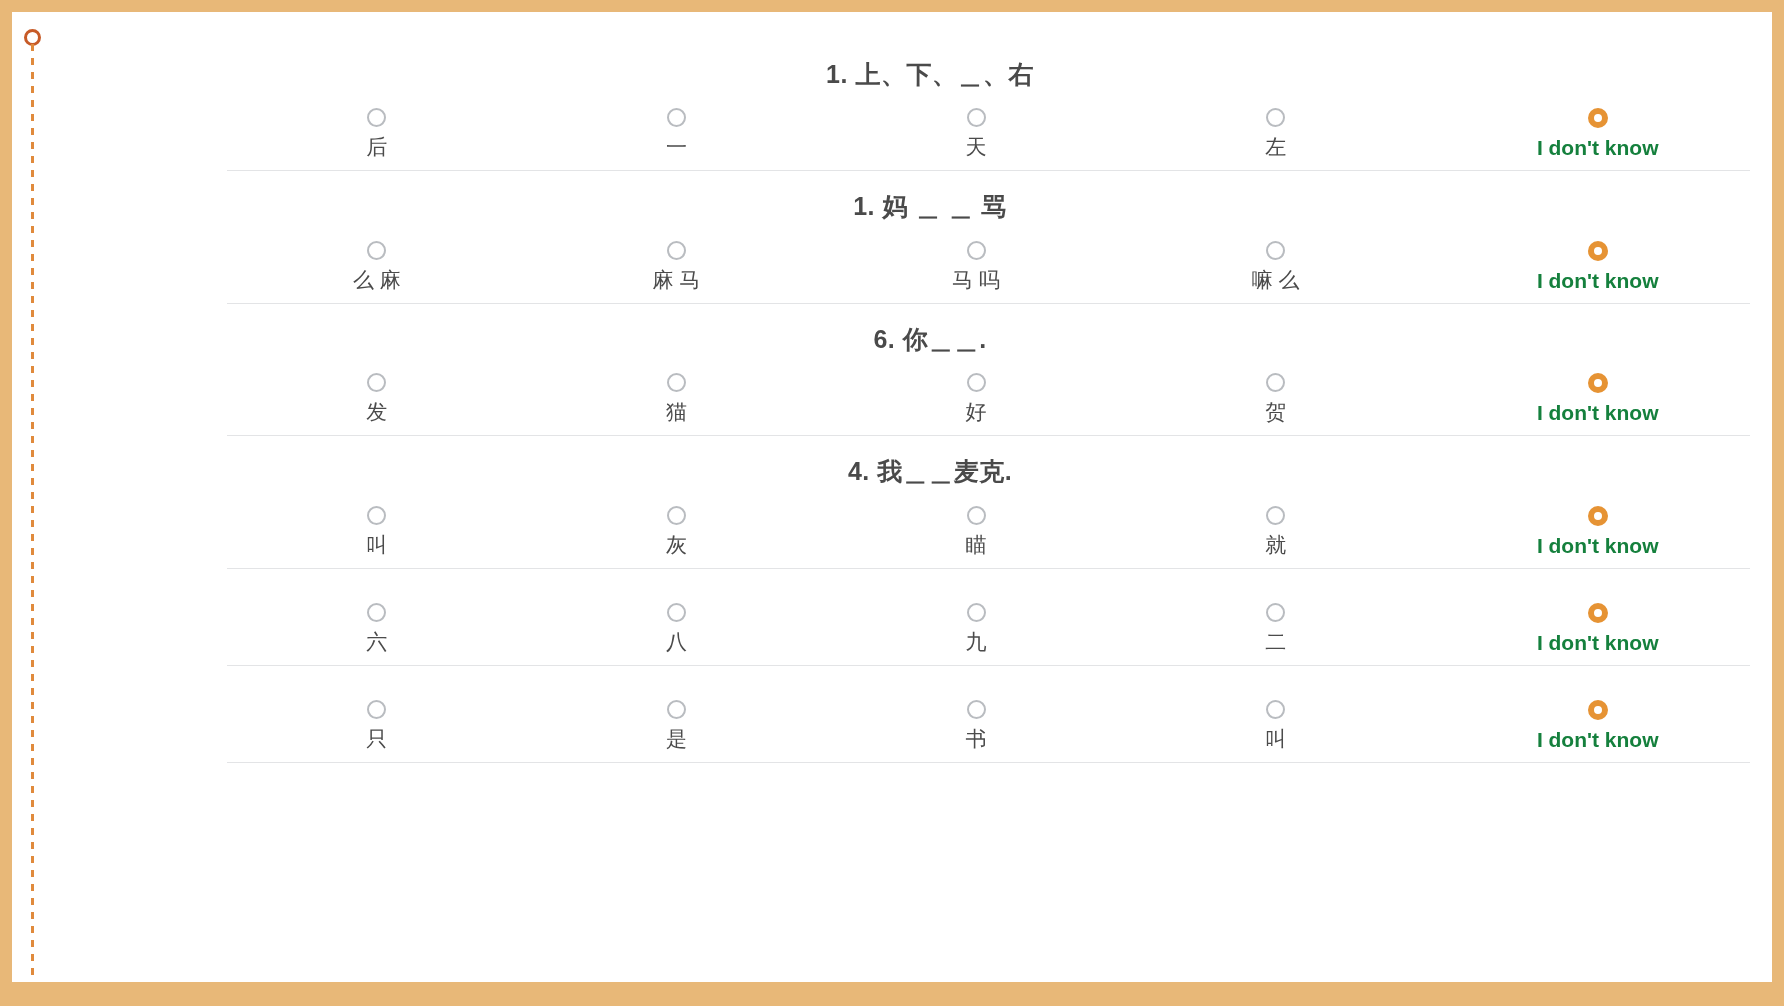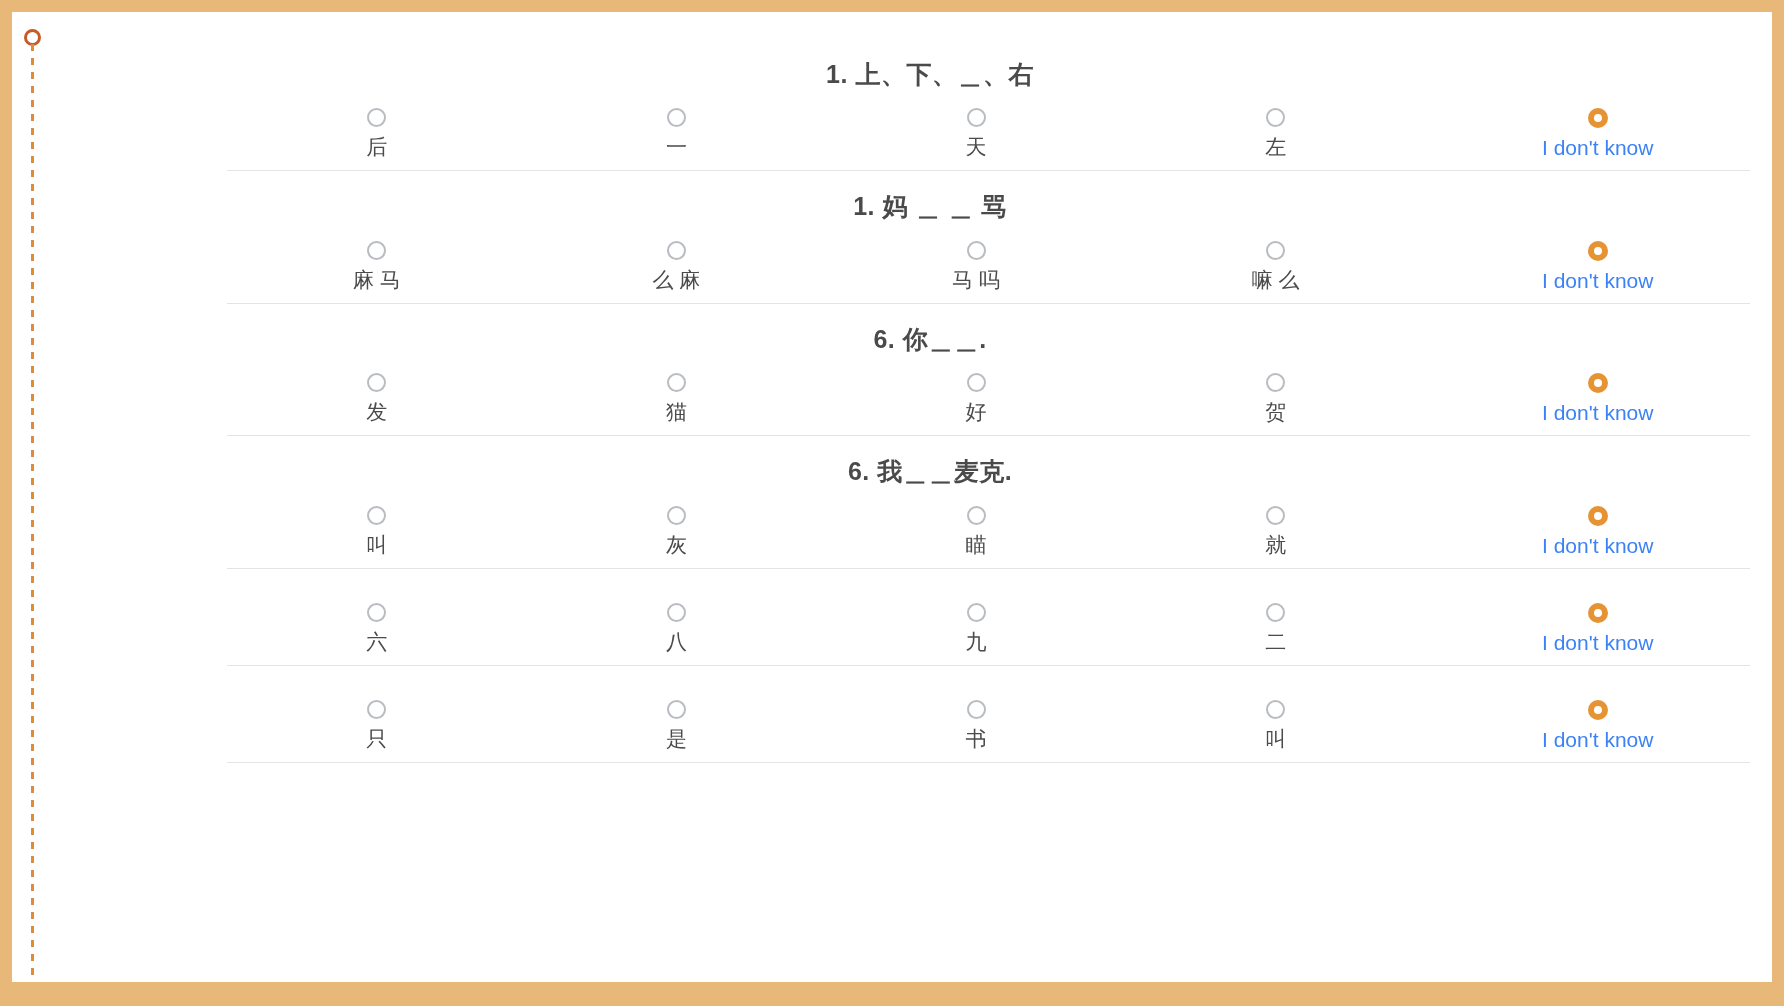--- a/index.html
+++ b/index.html
@@ -131,21 +131,22 @@
   .option-label {
     font-size: 21px;
     color: #4b4b4b;
     line-height: 1.2;
     white-space: nowrap;
     font-weight: normal;
   }
 
   .option-label.latin {
     font-size: 21px;
-    color: #3b82f6;
+    color: #15803d;
+    font-weight: bold;
   }
 
   .separator {
     height: 1px;
     background: #e3e4e6;
     margin-left: 155px;
     margin-right: 20px;
   }
 </style>
 </head>
@@ -184,28 +185,28 @@
               <span class="option-label latin">I don't know</span>
             </div>
           </div>
           <div class="separator"></div>
         </div>
         <div class="question-block">
           <div class="question-title">1. 妈 ＿ ＿ 骂</div>
           <div class="options-row">
             <div class="option">
               <span class="radio"></span>
+              <span class="option-label">么 麻</span>
+            </div>
+            <div class="option">
+              <span class="radio"></span>
               <span class="option-label">麻 马</span>
             </div>
             <div class="option">
               <span class="radio"></span>
-              <span class="option-label">么 麻</span>
-            </div>
-            <div class="option">
-              <span class="radio"></span>
               <span class="option-label">马 吗</span>
             </div>
             <div class="option">
               <span class="radio"></span>
               <span class="option-label">嘛 么</span>
             </div>
             <div class="option idk">
               <span class="radio selected"></span>
               <span class="option-label latin">I don't know</span>
             </div>
@@ -232,21 +233,21 @@
               <span class="option-label">贺</span>
             </div>
             <div class="option idk">
               <span class="radio selected"></span>
               <span class="option-label latin">I don't know</span>
             </div>
           </div>
           <div class="separator"></div>
         </div>
         <div class="question-block">
-          <div class="question-title">6. 我＿＿麦克.</div>
+          <div class="question-title">4. 我＿＿麦克.</div>
           <div class="options-row">
             <div class="option">
               <span class="radio"></span>
               <span class="option-label">叫</span>
             </div>
             <div class="option">
               <span class="radio"></span>
               <span class="option-label">灰</span>
             </div>
             <div class="option">

